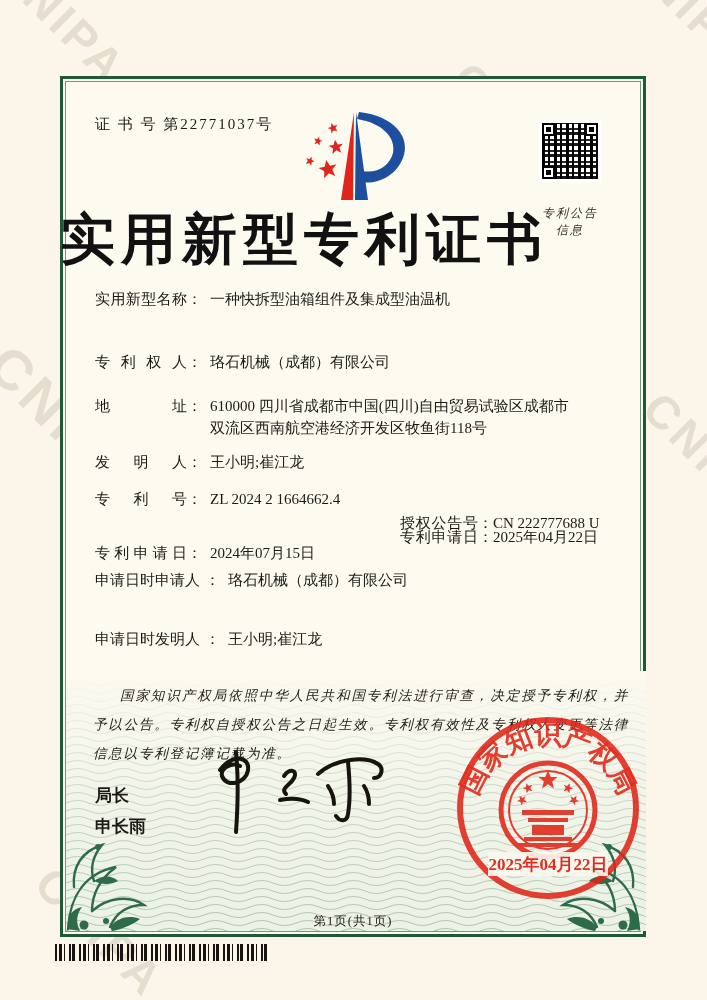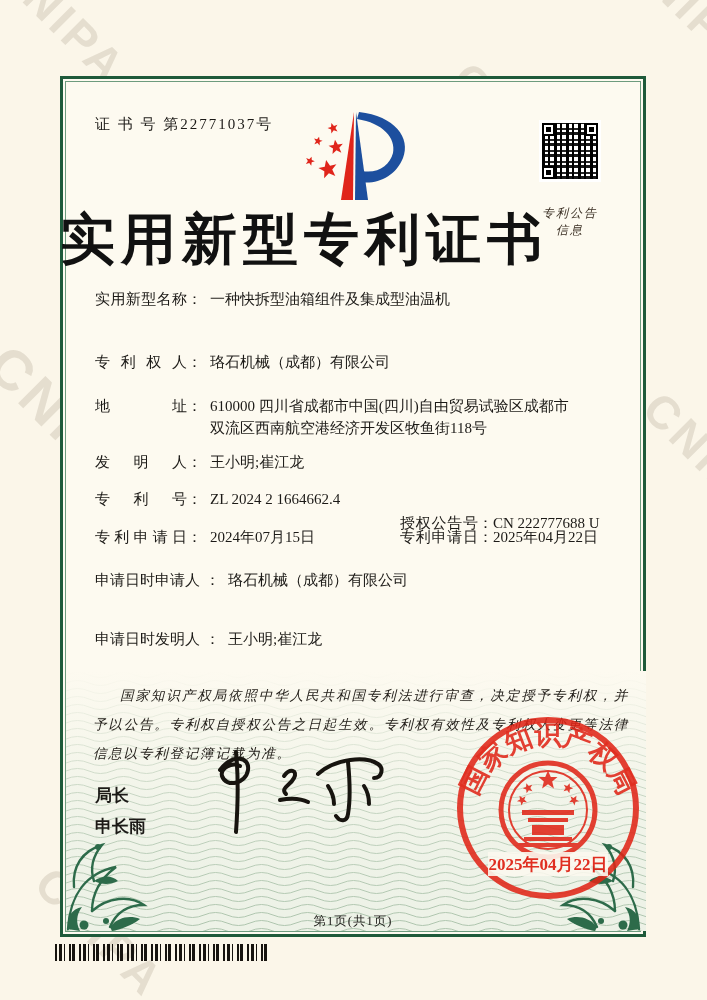--- a/index.html
+++ b/index.html
@@ -192,21 +192,21 @@
 </div>
 <div class="row" style="top:451px;">
   <span class="lab">发明人</span><span class="colon">：</span><span class="val">王小明;崔江龙</span>
 </div>
 <div class="row" style="top:488px;">
   <span class="lab">专利号</span><span class="colon">：</span><span class="val">ZL 2024 2 1664662.4</span>
 </div>
 <div class="rcol" style="top:512px;">
   <span class="lab">授权公告号</span><span class="colon">：</span><span class="val">CN 222777688 U</span>
 </div>
-<div class="row" style="top:526px;">
+<div class="row" style="top:542px;">
   <span class="lab">专利申请日</span><span class="colon">：</span><span class="val">2024年07月15日</span>
 </div>
 <div class="rcol" style="top:526px;">
   <span class="lab">专利申请日</span><span class="colon">：</span><span class="val">2025年04月22日</span>
 </div>
 <div class="row" style="top:569px;">
   <span class="lab wide">申请日时申请人</span><span class="colon">：</span><span class="val">珞石机械（成都）有限公司</span>
 </div>
 <div class="row" style="top:628px;">
   <span class="lab wide">申请日时发明人</span><span class="colon">：</span><span class="val">王小明;崔江龙</span>

